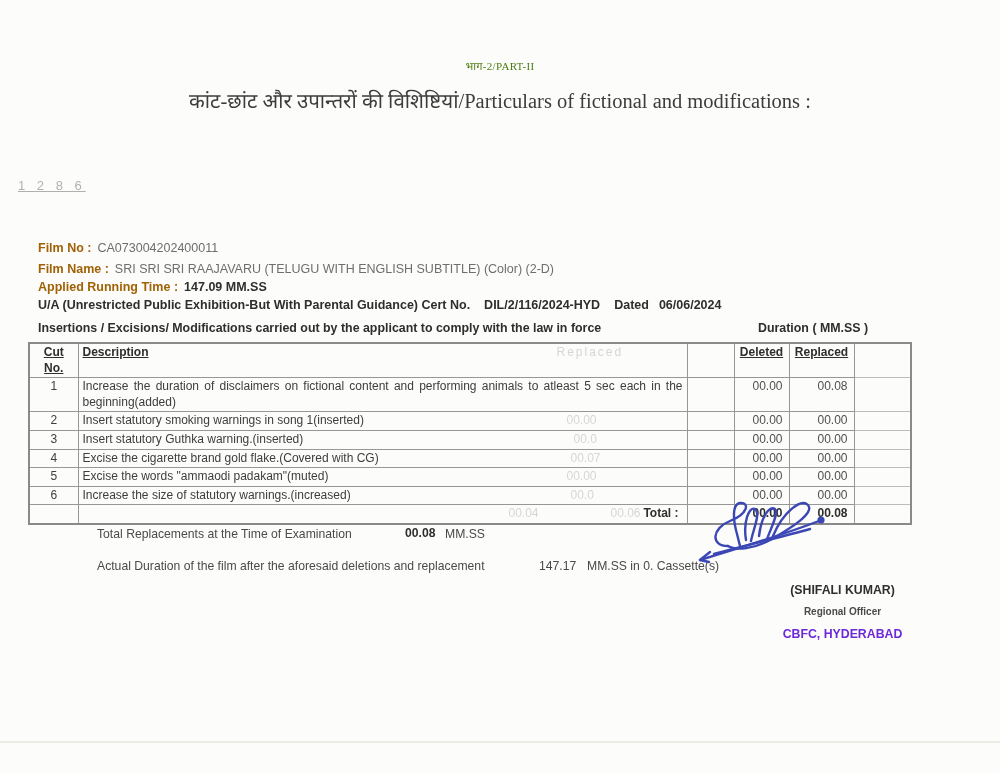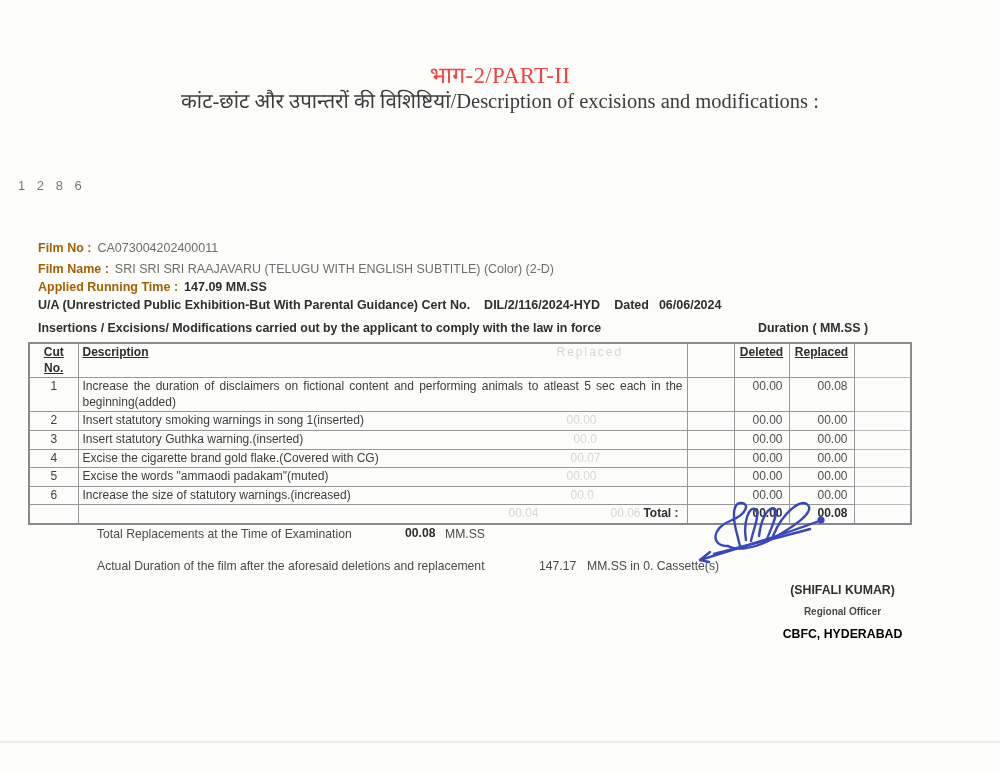--- a/index.html
+++ b/index.html
@@ -6,30 +6,30 @@
   html,body { background:#e9e9e9; }
   .page {
     position:relative; width:1000px; height:773px; margin:0 auto;
     background:#fcfcfa; overflow:hidden;
     font-family:"Liberation Sans", sans-serif; color:#3b3b3b;
   }
   
   .doc-title1 {
     position:absolute; top:58px; left:0; width:100%;
     text-align:center; font-family:"Liberation Serif","DejaVu Serif",serif;
-    font-size:23px; color:#ef4444; letter-spacing:.3px;
+    font-size:11px; color:#4d7c0f; letter-spacing:.3px;
   }
   .doc-title2 {
     position:absolute; top:86px; left:0; width:100%;
     text-align:center; font-family:"Liberation Serif","DejaVu Serif",serif;
     font-size:20.5px; color:#3c3c3c;
   }
   .ghost-stamp {
     position:absolute; top:178px; left:18px; font-size:13px;
-    color:#000000; opacity:.55; letter-spacing:4px; filter:blur(.6px);
+    color:#737373; opacity:.55; letter-spacing:4px; filter:blur(.6px);text-decoration:underline;
   }
   
   .film-line { position:absolute; left:38px; font-size:12.5px; white-space:nowrap; }
   .film-line b { color:#a16207;margin-top:19px; }
   .film-line .val { color:#6e6e6e; margin-left:6px; }
   .film-line .valbold { color:#2e2e2e; font-weight:bold; margin-left:6px; }
   .cert-line { color:#2e2e2e; font-weight:bold; }
   .cert-line .gap { display:inline-block; width:14px; }
   
   .pretable-left  { position:absolute; left:38px;  top:321px; font-size:12.4px; font-weight:bold; color:#2e2e2e; }
@@ -62,31 +62,31 @@
   
   .sum { position:absolute; font-size:12.2px; color:#4a4a4a; white-space:nowrap; }
   .sum.bold { font-weight:bold; color:#2e2e2e; }
   
   .signature { position:absolute; left:688px; top:494px; }
   .signoff {
     position:absolute; left:765px; top:583px; width:155px; text-align:center;
   }
   .signoff .name { font-size:12.3px; font-weight:bold; color:#2f2f2f; }
   .signoff .role { font-size:10px; font-weight:bold; color:#4a4a4a; margin-top:9px; }
-  .signoff .org  { font-size:12.3px; font-weight:bold; color:#000000; margin-top:10px; }
+  .signoff .org  { font-size:12.3px; font-weight:bold; color:#6d28d9; margin-top:10px; }
   .scan-line { position:absolute; left:0; top:741px; width:100%; height:2px;
     background:rgba(205,205,185,.35); }
 </style>
 </head>
 <body>
 
 <div class="page">
 
   <div class="doc-title1">भाग-2/PART-II</div>
-  <div class="doc-title2">कांट-छांट और उपान्तरों की विशिष्टियां/Description of excisions and modifications :</div>
+  <div class="doc-title2">कांट-छांट और उपान्तरों की विशिष्टियां/Particulars of fictional and modifications :</div>
 
   <div class="ghost-stamp">1 2 8 6</div>
 
   <div class="film-line" style="top:241px">
     <b>Film No :</b><span class="val">CA073004202400011</span>
   </div>
   <div class="film-line" style="top:262px">
     <b>Film Name :</b><span class="val">SRI SRI SRI RAAJAVARU  (TELUGU WITH ENGLISH SUBTITLE) (Color) (2-D)</span>
   </div>
   <div class="film-line" style="top:280px">

